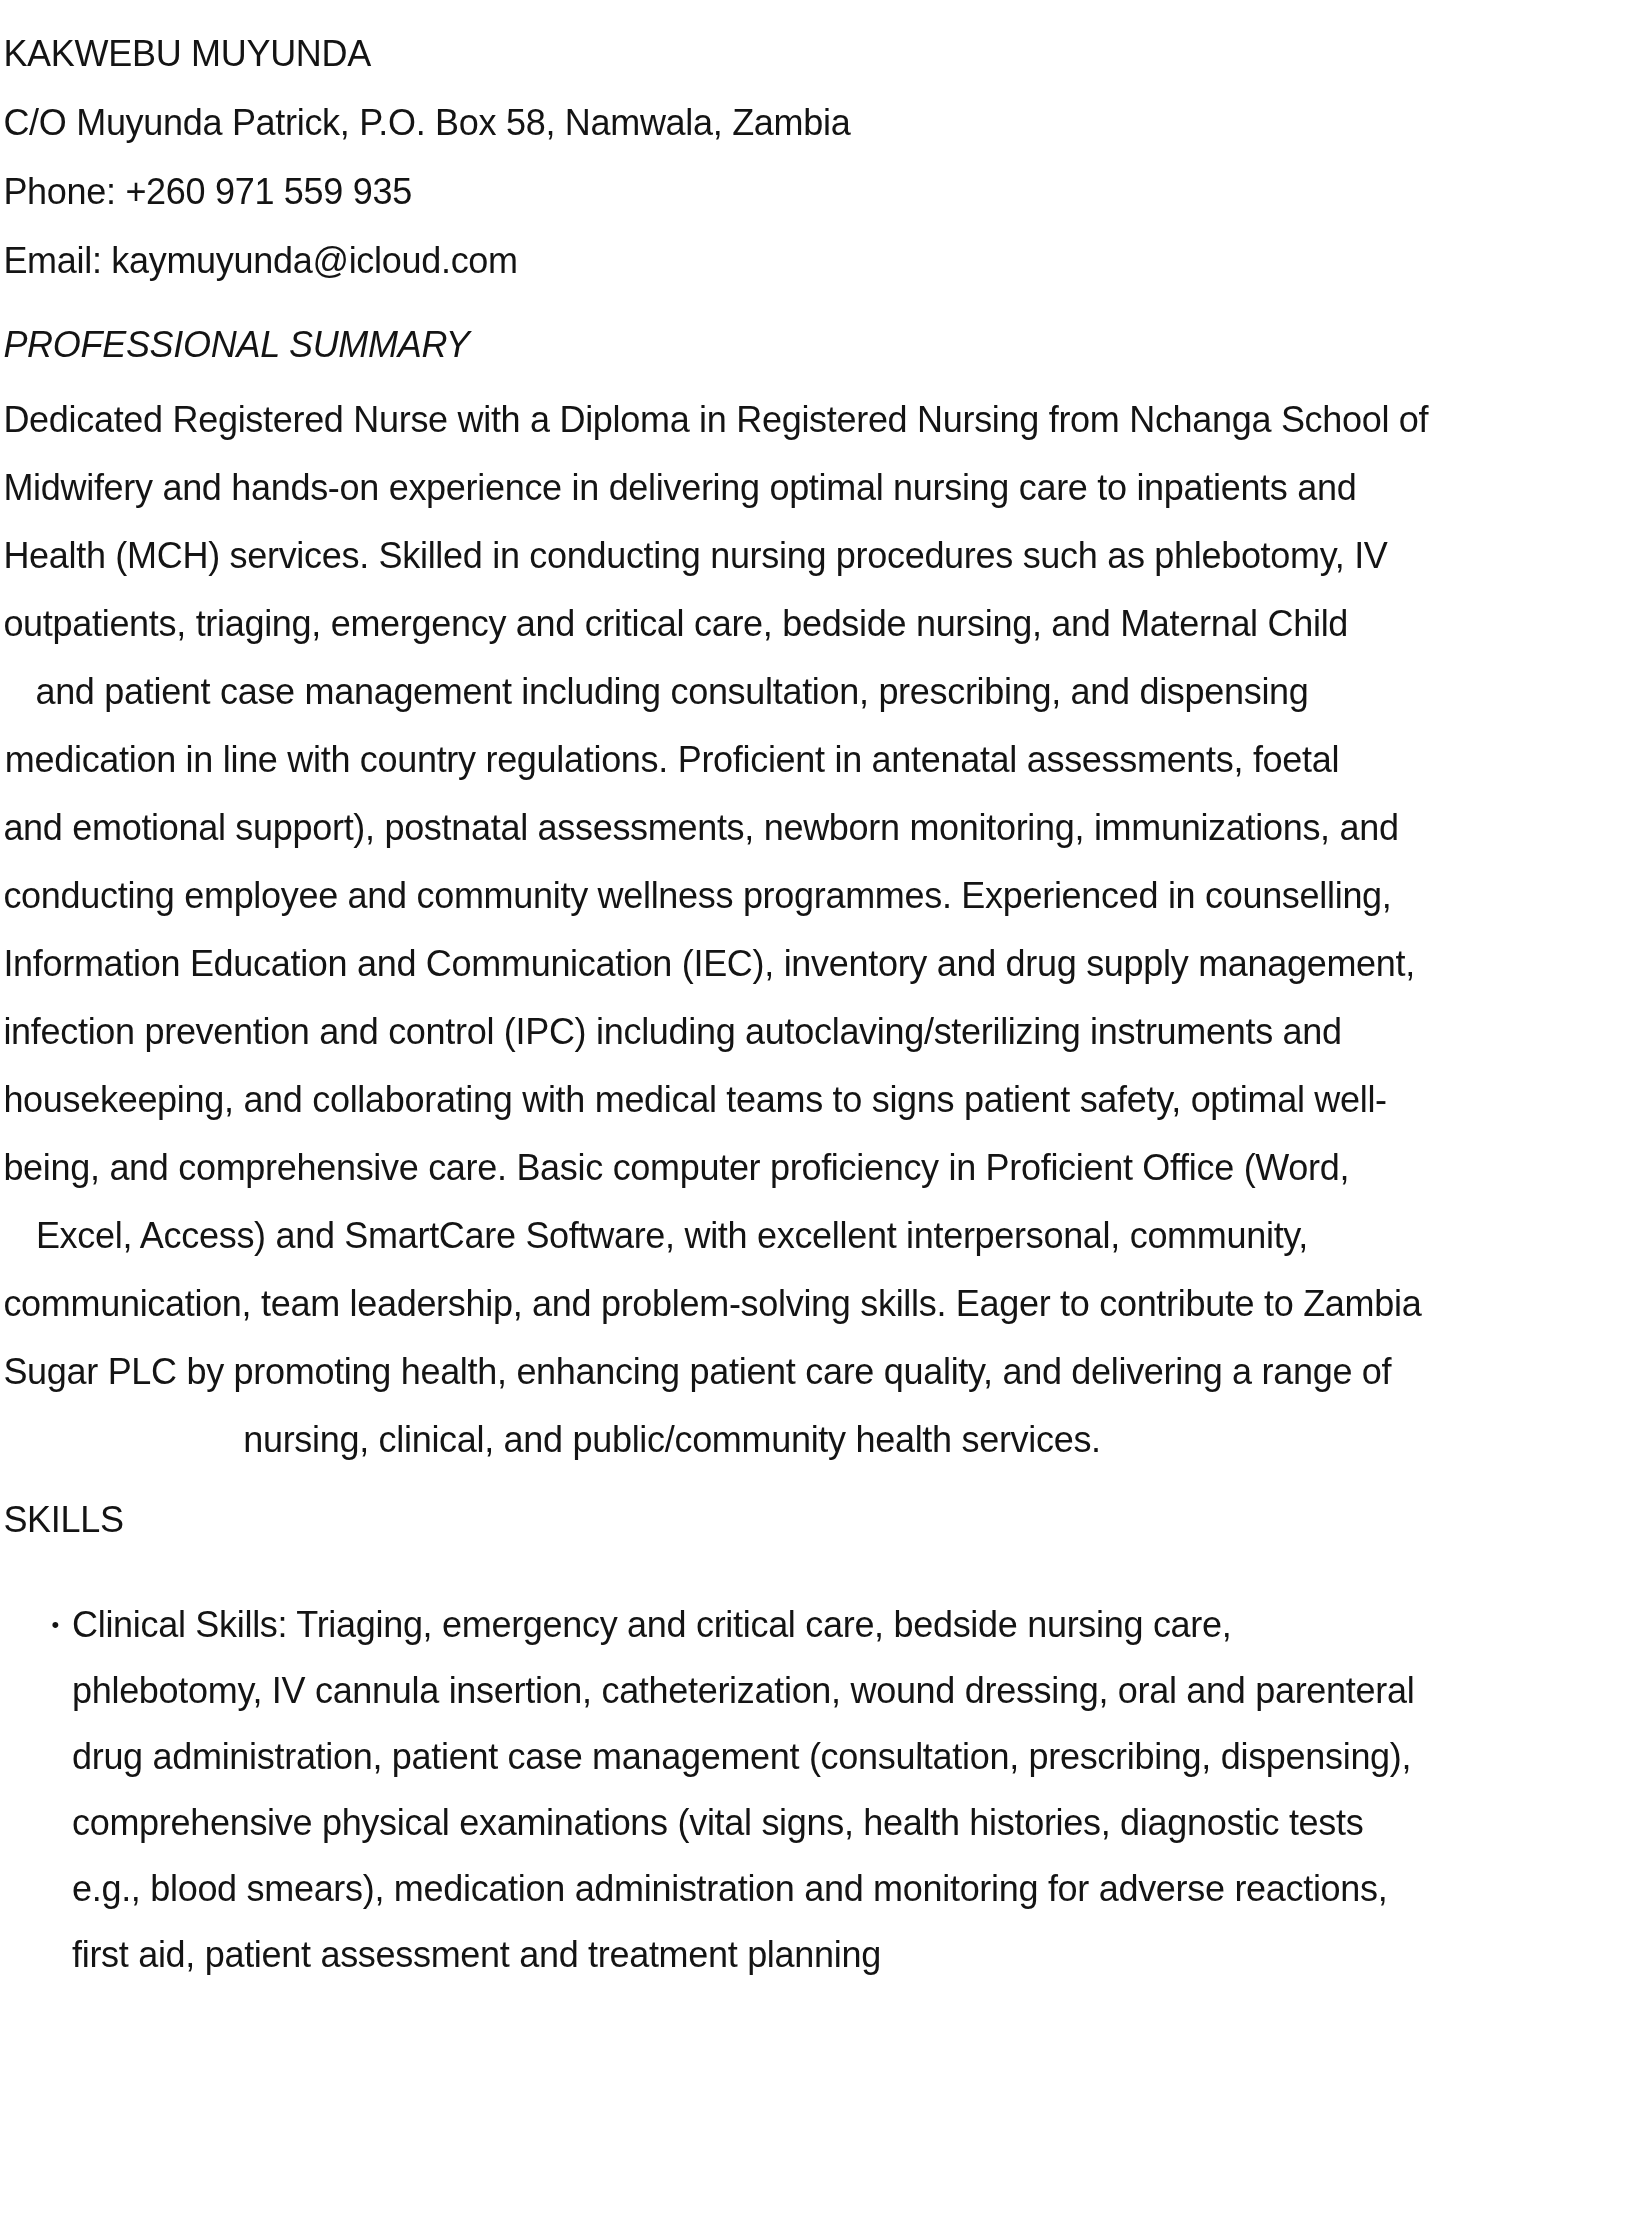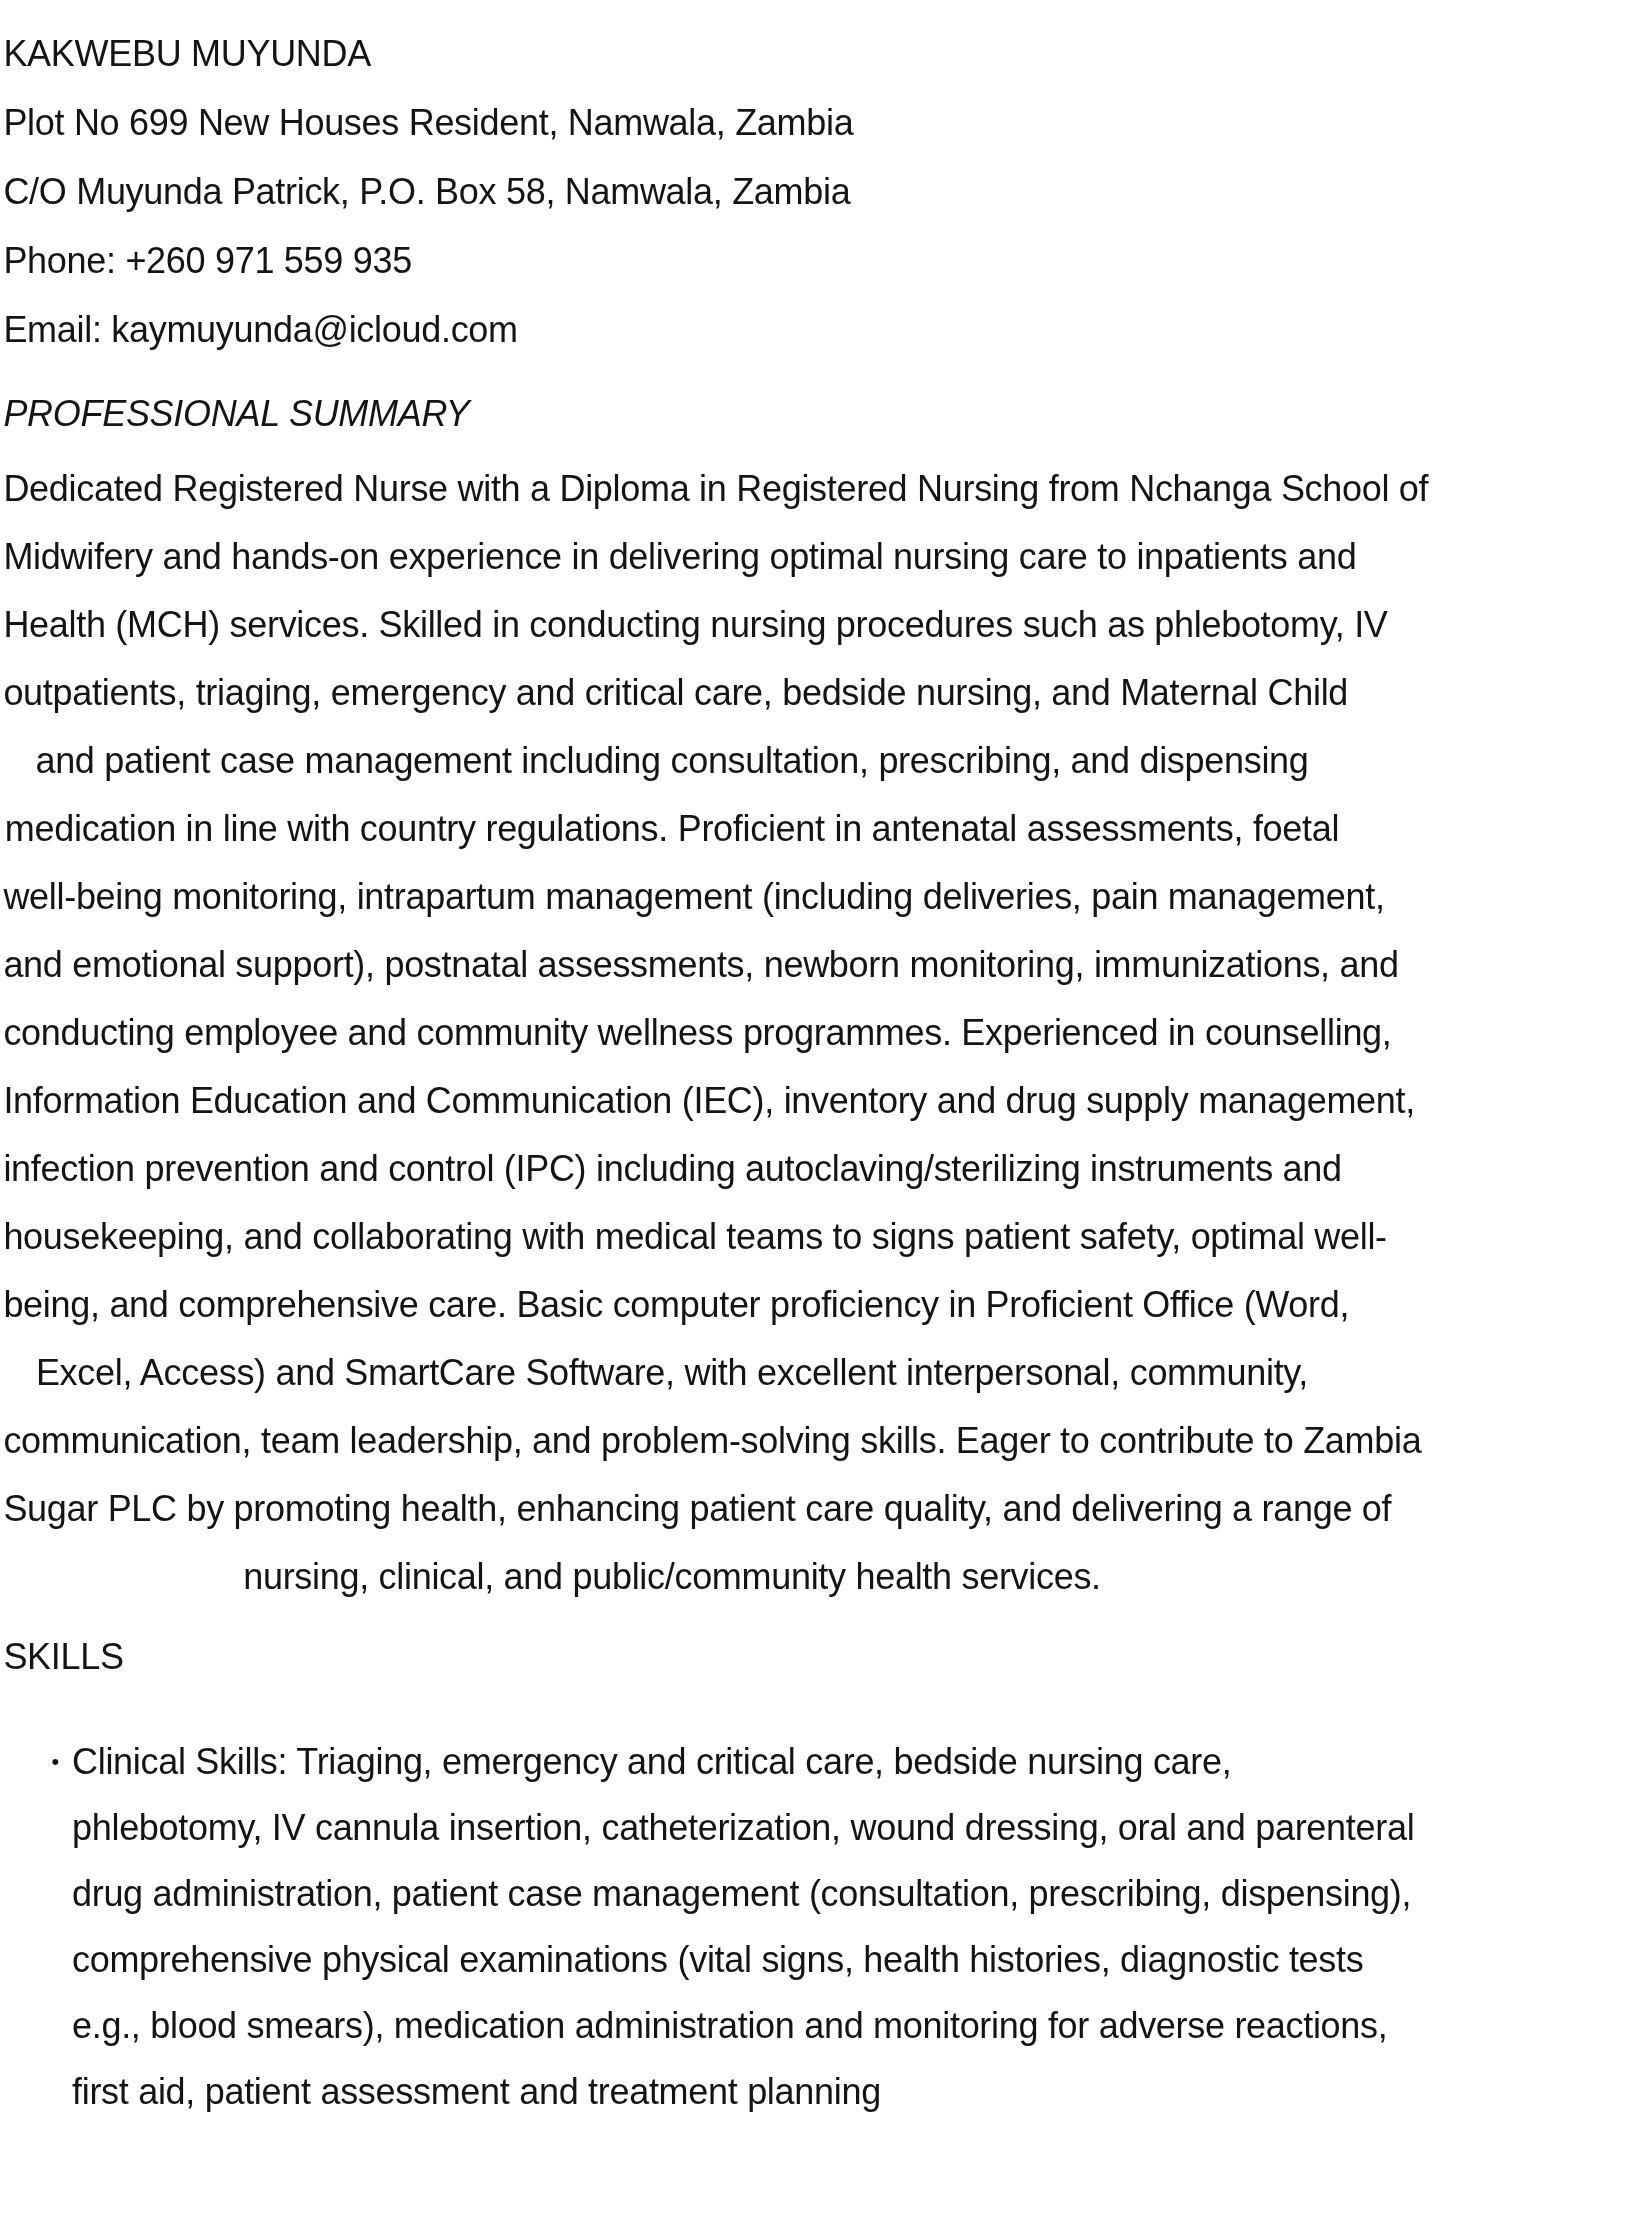--- a/index.html
+++ b/index.html
@@ -51,35 +51,33 @@
     white-space: nowrap;
   }
 </style>
 </head>
 <body style="background: rgb(255, 255, 255);">
 
 <div class="page" style="color: rgb(20, 20, 20);">
 
   <div class="hline">KAKWEBU MUYUNDA</div>
 
-  <div class="hline">Plot No 699 New Houses Resident, Namwala, Zambia</div>
   <div class="hline">C/O Muyunda Patrick, P.O. Box 58, Namwala, Zambia</div>
   <div class="hline">Phone: +260 971 559 935</div>
   <div class="hline">Email: kaymuyunda@icloud.com</div>
 
   <div class="hline heading-summary">PROFESSIONAL SUMMARY</div>
 
   <div class="para">
     <div class="pline">Dedicated Registered Nurse with a Diploma in Registered Nursing from Nchanga School of</div>
     <div class="pline">Midwifery and hands-on experience in delivering optimal nursing care to inpatients and</div>
     <div class="pline">Health (MCH) services. Skilled in conducting nursing procedures such as phlebotomy, IV</div>
     <div class="pline">outpatients, triaging, emergency and critical care, bedside nursing, and Maternal Child</div>
     <div class="pline">and patient case management including consultation, prescribing, and dispensing</div>
     <div class="pline">medication in line with country regulations. Proficient in antenatal assessments, foetal</div>
-    <div class="pline">well-being monitoring, intrapartum management (including deliveries, pain management,</div>
     <div class="pline">and emotional support), postnatal assessments, newborn monitoring, immunizations, and</div>
     <div class="pline">conducting employee and community wellness programmes. Experienced in counselling,</div>
     <div class="pline">Information Education and Communication (IEC), inventory and drug supply management,</div>
     <div class="pline">infection prevention and control (IPC) including autoclaving/sterilizing instruments and</div>
     <div class="pline">housekeeping, and collaborating with medical teams to signs patient safety, optimal well-</div>
     <div class="pline">being, and comprehensive care. Basic computer proficiency in Proficient Office (Word,</div>
     <div class="pline">Excel, Access) and SmartCare Software, with excellent interpersonal, community,</div>
     <div class="pline">communication, team leadership, and problem-solving skills. Eager to contribute to Zambia</div>
     <div class="pline">Sugar PLC by promoting health, enhancing patient care quality, and delivering a range of</div>
     <div class="pline">nursing, clinical, and public/community health services.</div>

